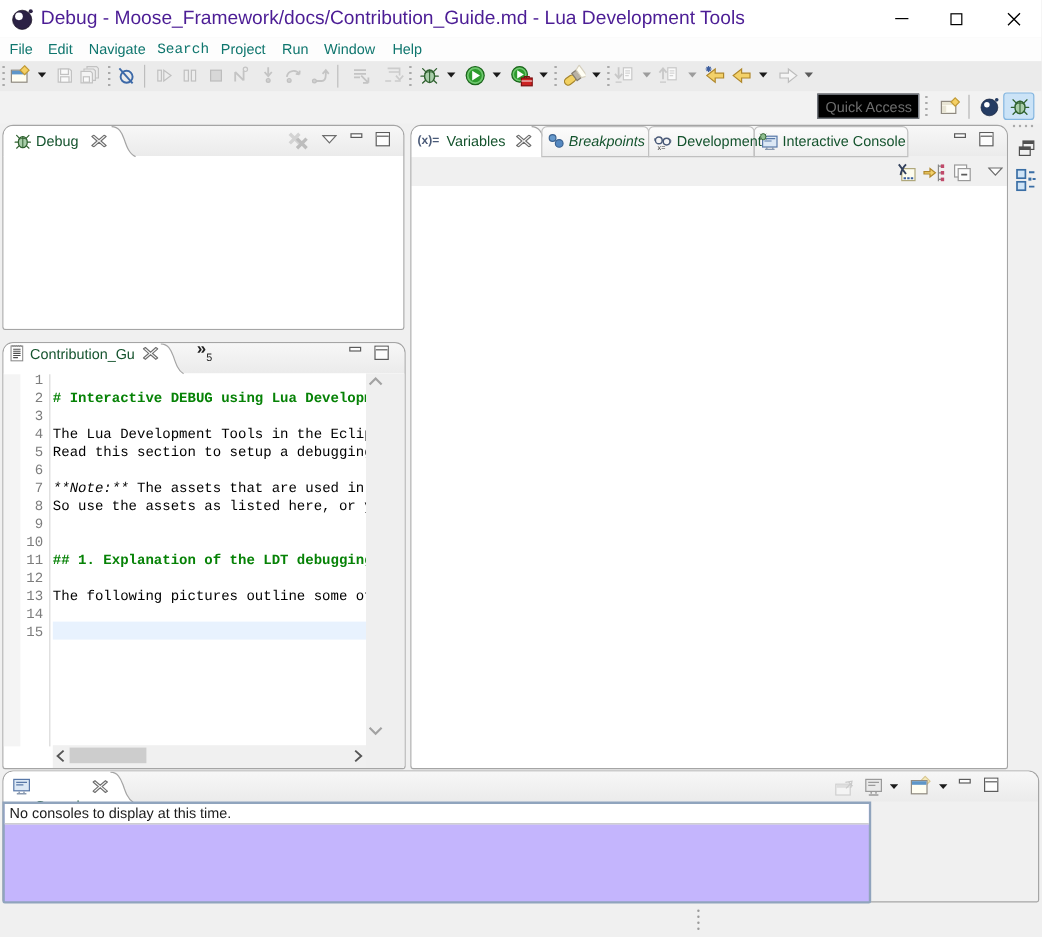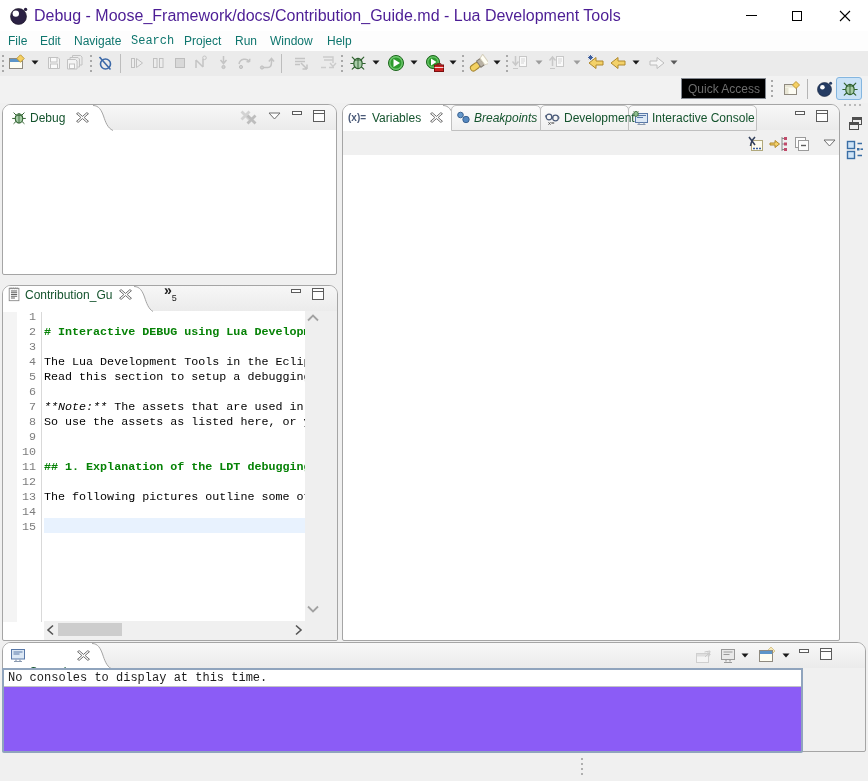--- a/index.html
+++ b/index.html
@@ -482,21 +482,21 @@
     <rect x="3" y="5" width="12" height="3" fill="#5e96c8"></rect>
   </svg>
   <svg class="abs" style="left:779px;top:10px;" width="8" height="5">
       <path d="M0.5,0.5 H7.5 L4,4.5 Z" fill="#1a1a1a"></path>
     </svg>
   <div class="abs" style="left:796px;top:6px;width:10px;height:4px;border:1px solid #5c5c5c;background:#fdfdfd;"></div>
   <div class="abs" style="left:817px;top:5px;width:12px;height:12px;border:1px solid #5c5c5c;background:#fdfdfd;">
       <div style="height:3px;border-bottom:1px solid #5c5c5c;background:#fdfdfd;"></div>
     </div>
 
-  <div class="abs" style="left:-1px;top:25px;width:801px;height:85px;border:2px solid #90a4bd;background:#8b5cf6;border-radius:0 0 2px 2px;font-family:Liberation Mono, monospace;">
+  <div class="abs" style="left:-1px;top:25px;width:724px;height:85px;border:2px solid #90a4bd;background:#c4b5fd;border-radius:0 0 2px 2px;">
     <div style="background:#fff;border-bottom:1px solid #c2c2c6;height:17px;font-size:12px;line-height:16px;padding-left:4px;color:#1b1b1b;">No consoles to display at this time.</div>
   </div>
 </div>
 
 <svg class="abs" style="left:578px;top:756px;" width="8" height="22">
 <circle cx="4" cy="3" r="1" fill="#9a9a9a"></circle>
     <circle cx="4" cy="8" r="1" fill="#9a9a9a"></circle>
     <circle cx="4" cy="13" r="1" fill="#9a9a9a"></circle>
     <circle cx="4" cy="18" r="1" fill="#9a9a9a"></circle>
 </svg>

